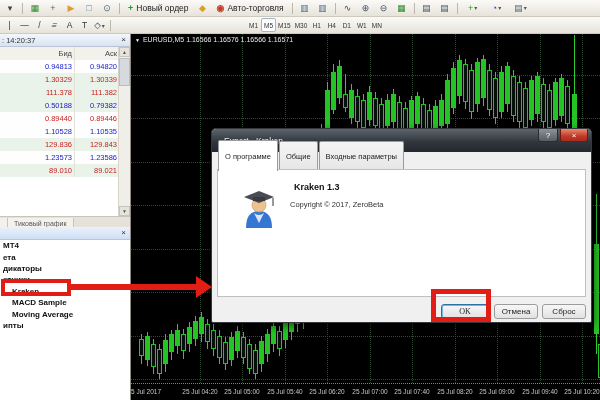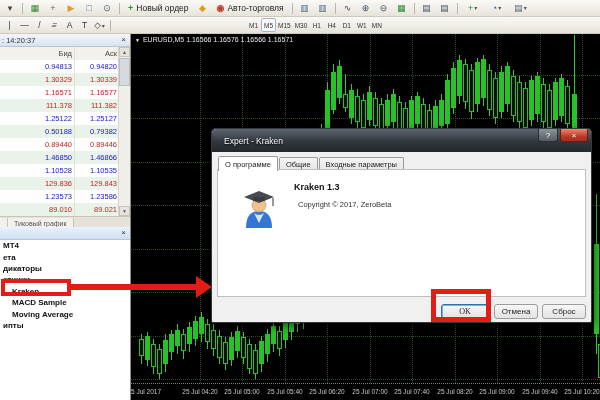--- a/index.html
+++ b/index.html
@@ -75,27 +75,27 @@
     box-shadow:2px 3px 9px rgba(0,0,0,0.55);box-sizing:border-box;}
   .dlg-titlebar{position:absolute;left:0;top:0;width:100%;height:23px;
     background:linear-gradient(#5c646d,#31373d 55%,#23282d);border-radius:4px 4px 0 0;
     display:flex;align-items:center;box-sizing:border-box;}
   .dlg-title{margin-left:12px;font-size:8.5px;color:#f4f6f8;text-shadow:0 1px 2px #000;}
   .win-btn{position:absolute;top:0;height:13px;display:flex;align-items:center;justify-content:center;
     font-size:8px;color:#fff;border:1px solid #2a2e33;border-top:none;border-radius:0 0 3px 3px;box-sizing:border-box;}
   .btn-help{left:326px;width:20px;background:linear-gradient(#8d939b,#565c63);}
   .btn-close{left:348px;width:28px;background:linear-gradient(#ec8a6d,#c0392a 60%,#a82c1e);border-color:#6e1a10;}
   .dlg-tabs{position:absolute;left:6px;top:26px;height:15px;display:flex;align-items:flex-end;gap:1px;}
-  .dlg-tab{height:12px;padding:0 6px;display:flex;align-items:center;font-size:7.5px;color:#222;
+  .dlg-tab{height:12px;padding:8px 6px;display:flex;align-items:center;font-size:7.5px;color:#222;
     background:linear-gradient(#f5f5f5,#e6e6e6);border:1px solid #9b9b9b;border-bottom:none;border-radius:2px 2px 0 0;}
   .dlg-tab.active{background:#fff;height:14px;position:relative;z-index:2;margin-bottom:-1px;}
   .dlg-content{position:absolute;left:5px;top:40px;width:369px;height:128px;background:#fff;border:1px solid #bfbfbf;box-sizing:border-box;}
   .expert-icon{position:absolute;left:22px;top:14px;width:38px;height:44px;}
   .dlg-name{position:absolute;left:76px;top:12px;font-size:9px;font-weight:bold;color:#111;}
-  .dlg-copy{position:absolute;left:80px;top:30px;font-size:7.5px;color:#333;}
+  .dlg-copy{position:absolute;left:72px;top:30px;font-size:7.5px;color:#333;}
   .dlg-btn{position:absolute;top:175px;height:15px;display:flex;align-items:center;justify-content:center;
     font-size:8px;color:#222;background:linear-gradient(#f7f7f7,#e2e2e2);border:1px solid #9c9c9c;border-radius:3px;box-sizing:border-box;}
   .dlg-btn.default{border-color:#2f70a8;box-shadow:0 0 0 1px #7ab2e0 inset;}
   
   .ann{position:absolute;z-index:40;}
   #ann-kraken-box{left:1px;top:279px;width:62px;height:9px;border:4px solid #e21d15;}
   #ann-arrow-line{left:71px;top:284px;width:126px;height:6px;background:#e21d15;}
   #ann-arrow-head{left:196px;top:276px;width:0;height:0;border-left:16px solid #e21d15;
     border-top:11px solid transparent;border-bottom:11px solid transparent;}
   #ann-ok-box{left:431px;top:289px;width:50px;height:23px;border:5px solid #e21d15;}
@@ -187,43 +187,31 @@
     </div>
     <div class="mw-rows" id="mw-rows">
         <div class="mw-row">
           <span class="cell bid up">0.94813</span>
           <span class="cell ask up">0.94820</span>
         </div>
         <div class="mw-row alt">
           <span class="cell bid down">1.30329</span>
           <span class="cell ask down">1.30339</span>
         </div>
-        <div class="mw-row">
-          <span class="cell bid down">1.16571</span>
-          <span class="cell ask down">1.16577</span>
-        </div>
         <div class="mw-row alt">
           <span class="cell bid down">111.378</span>
           <span class="cell ask down">111.382</span>
         </div>
-        <div class="mw-row">
-          <span class="cell bid up">1.25122</span>
-          <span class="cell ask up">1.25127</span>
-        </div>
         <div class="mw-row alt">
           <span class="cell bid up">0.50188</span>
           <span class="cell ask up">0.79382</span>
         </div>
         <div class="mw-row">
           <span class="cell bid down">0.89440</span>
           <span class="cell ask down">0.89446</span>
-        </div>
-        <div class="mw-row alt">
-          <span class="cell bid up">1.46850</span>
-          <span class="cell ask up">1.46866</span>
         </div>
         <div class="mw-row">
           <span class="cell bid up">1.10528</span>
           <span class="cell ask up">1.10535</span>
         </div>
         <div class="mw-row alt">
           <span class="cell bid down">129.836</span>
           <span class="cell ask down">129.843</span>
         </div>
         <div class="mw-row">

